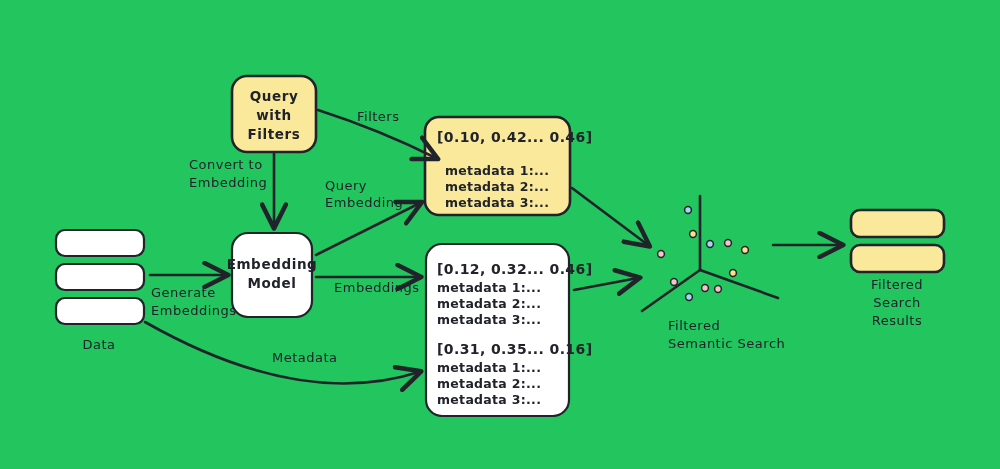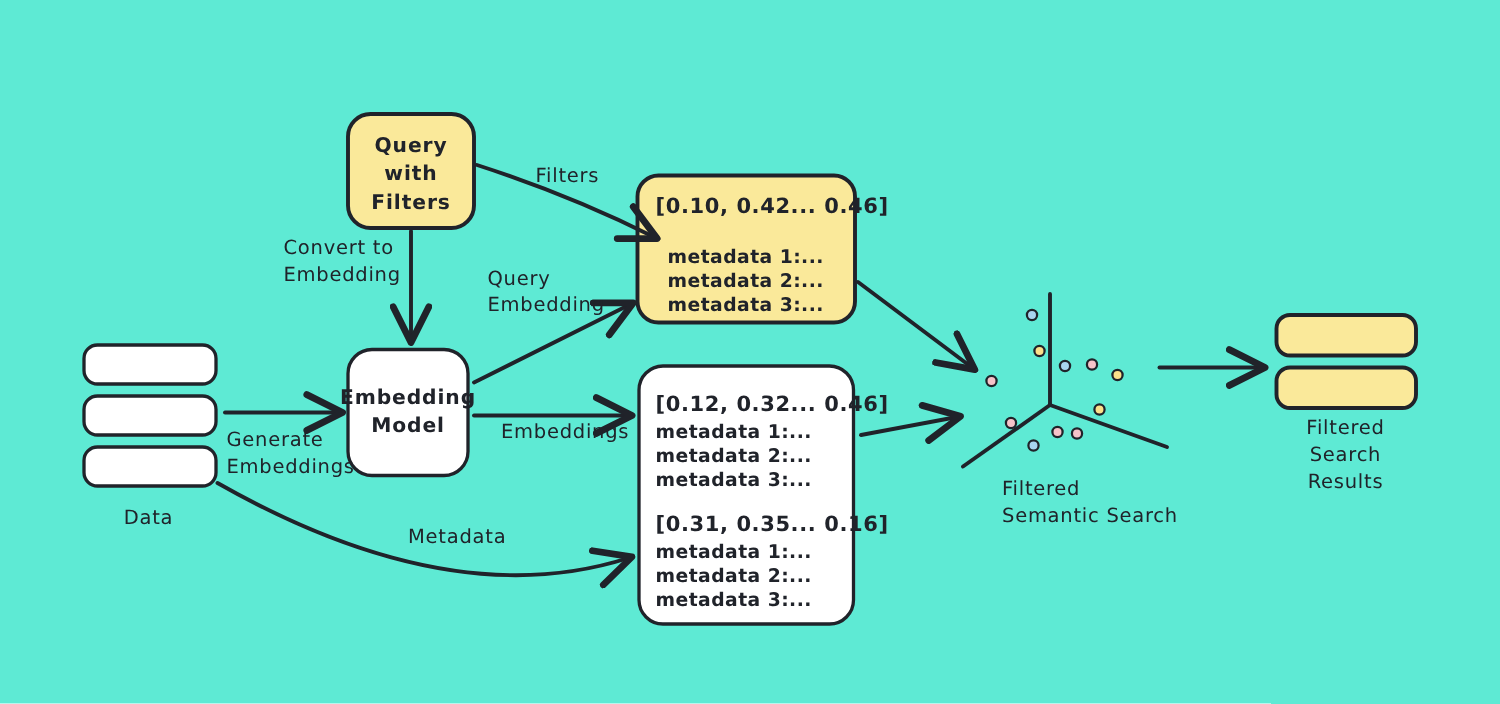--- a/index.html
+++ b/index.html
@@ -8,21 +8,21 @@
     padding: 0;
     background: #ffffff;
   }
   body {
     font-family: "DejaVu Sans", sans-serif;
   }
   #canvas {
     position: relative;
     width: 1000px;
     height: 469px;
-    background: #5eead4;
+    background: #22c55e;
     overflow: hidden;
   }
   #diagram-svg {
     position: absolute;
     left: 0;
     top: 0;
     width: 1000px;
     height: 469px;
   }
   .hand-text {

